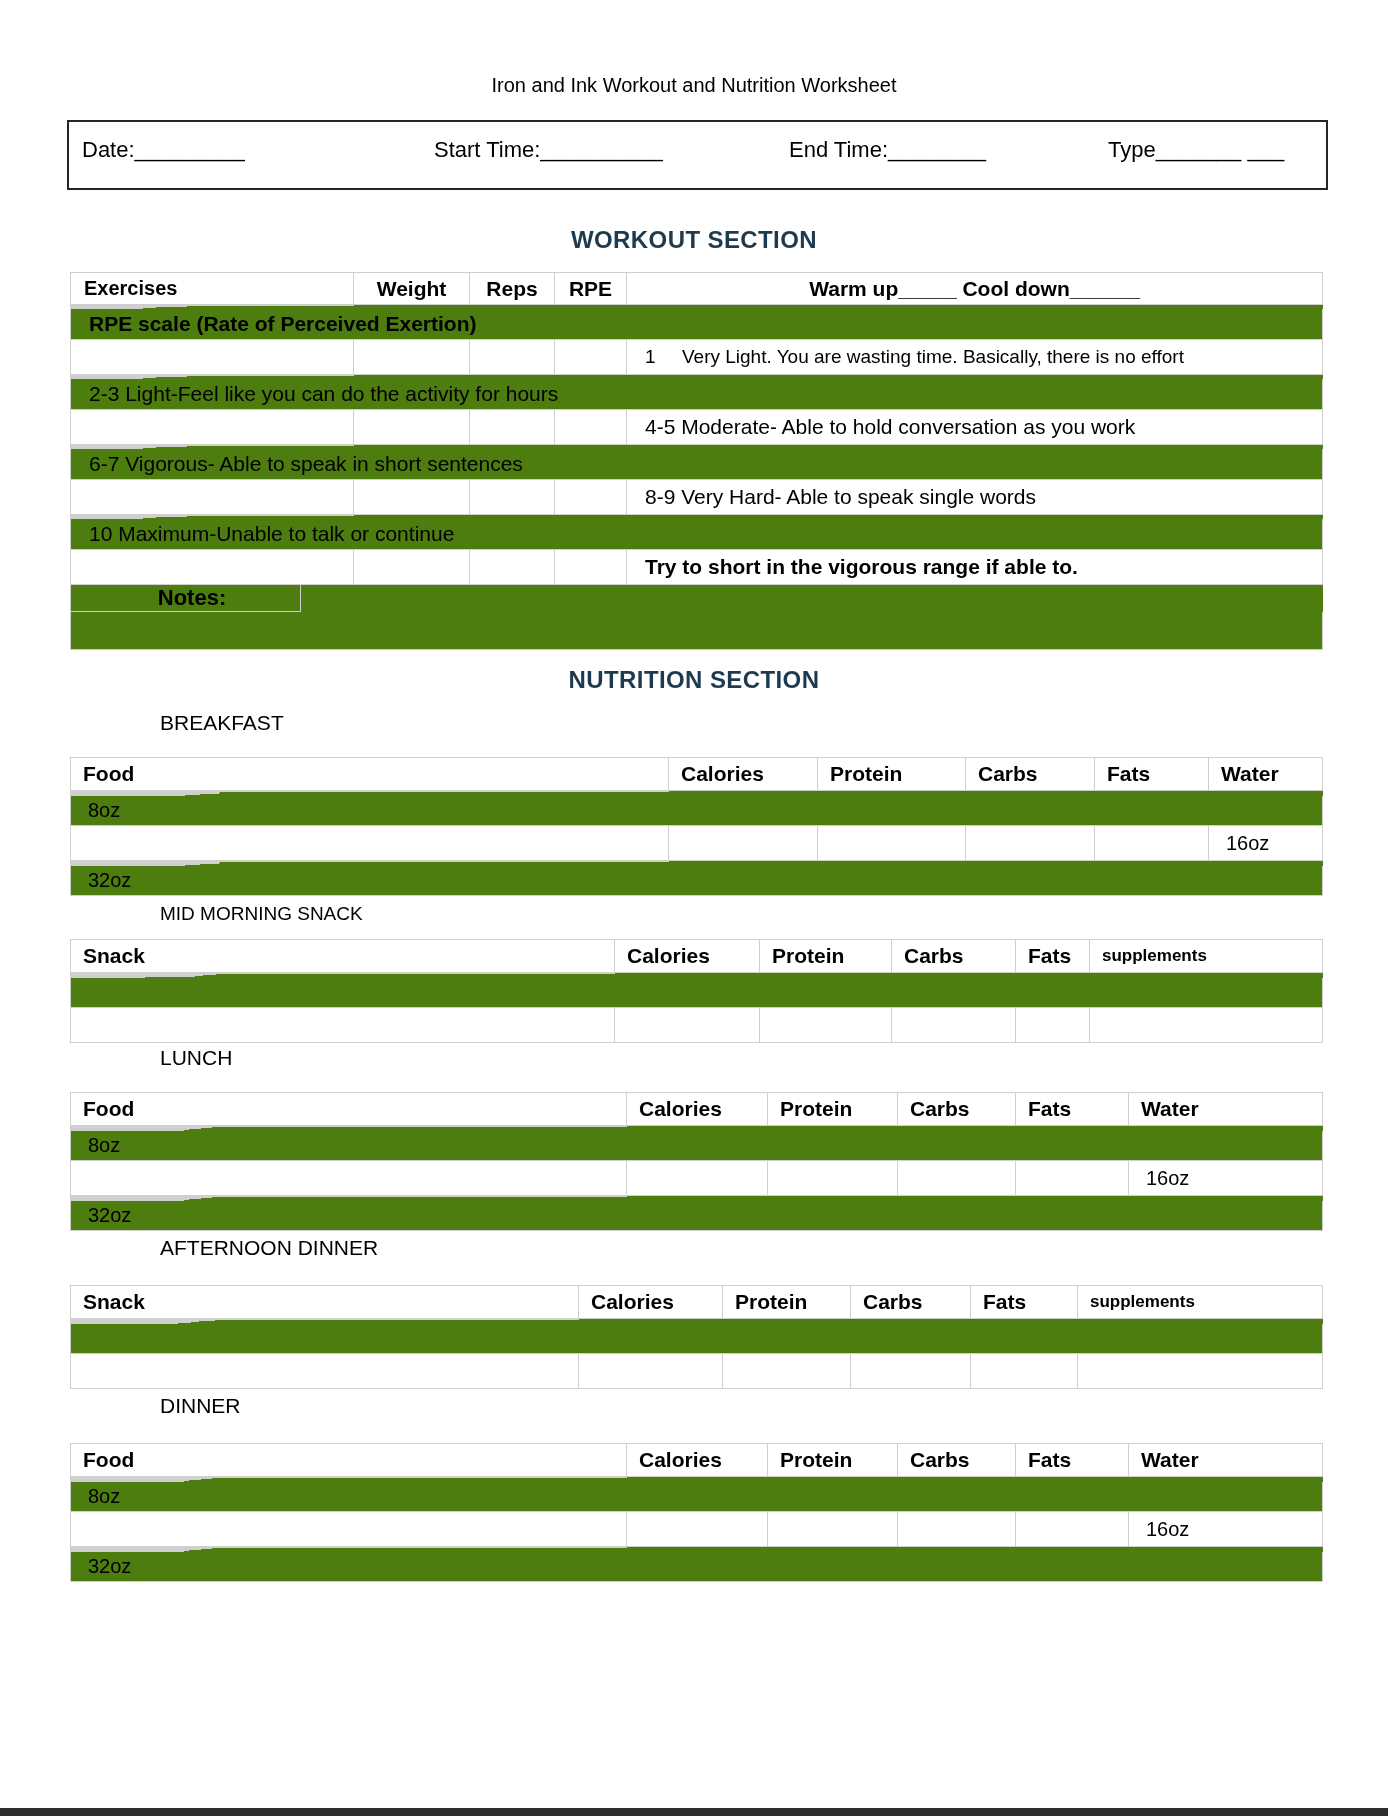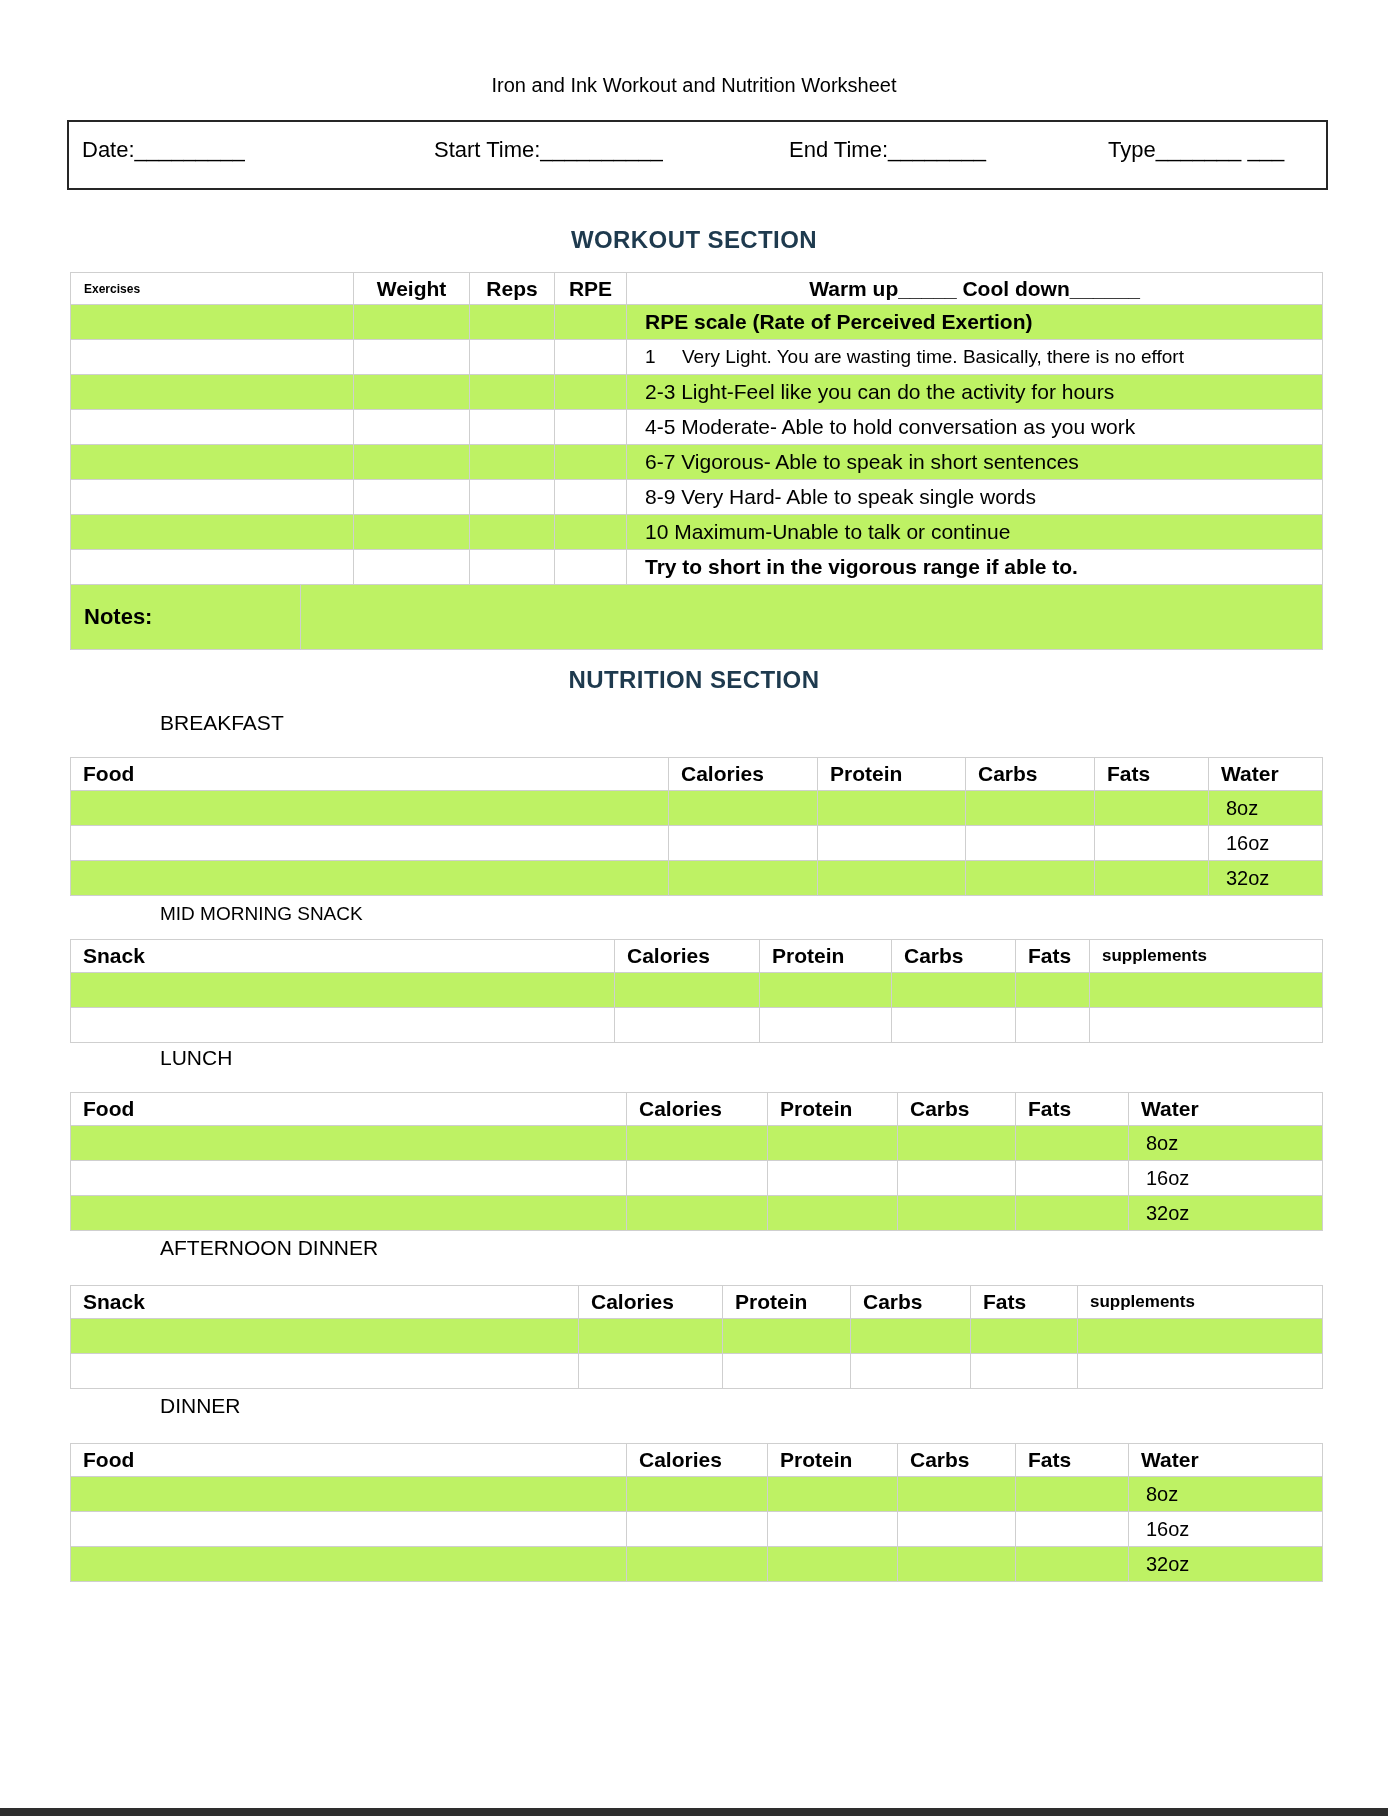--- a/index.html
+++ b/index.html
@@ -20,34 +20,34 @@
   .heading{left:0;width:100%;text-align:center;font-size:24px;font-weight:700;
            color:#1e3a4e;letter-spacing:.4px;}
   .h-workout{top:198px;margin-top:28px;}
   .h-nutrition{top:659px;margin-top:7px;}
 
   
   .wtable,.ntable{left:70px;width:1253px;border-top:1px solid #cfcfcf;border-left:1px solid #cfcfcf;background:#fff;}
   .wrow,.nrow{display:flex;}
   .wc,.nc{border-right:1px solid #cfcfcf;border-bottom:1px solid #cfcfcf;
           display:flex;align-items:center;min-width:0;}
-  .sh{background:#bef264;}
+  .sh{background:#4d7c0f;flex-direction:column;}
 
   
   .wtable{top:272px;}
   .wrow{height:35px;}
   .wrow.whd{height:32px;}
   .wrow.notes{height:65px;}
   .wtable .c1{width:283px;}
   .wtable .c2{width:116px;}
   .wtable .c3{width:85px;}
   .wtable .c4{width:72px;}
   .wtable .c5{flex:1;}
   .whd .wc{font-weight:700;}
-  .exh{font-size:12px;padding-left:13px;}
+  .exh{font-size:20px;padding-left:13px;}
   .ctr{justify-content:center;}
   .hdbig{font-size:21px;}
   .scale{padding-left:18px;font-size:21px;white-space:pre;}
   .scale.b{font-weight:700;}
   .scale.sm{font-size:19px;}
   .notes .nl{width:230px;padding-left:13px;font-size:22px;font-weight:700;}
   .notes .na{flex:1;}
 
   
   .meal-label{font-size:21px;left:160px;}

